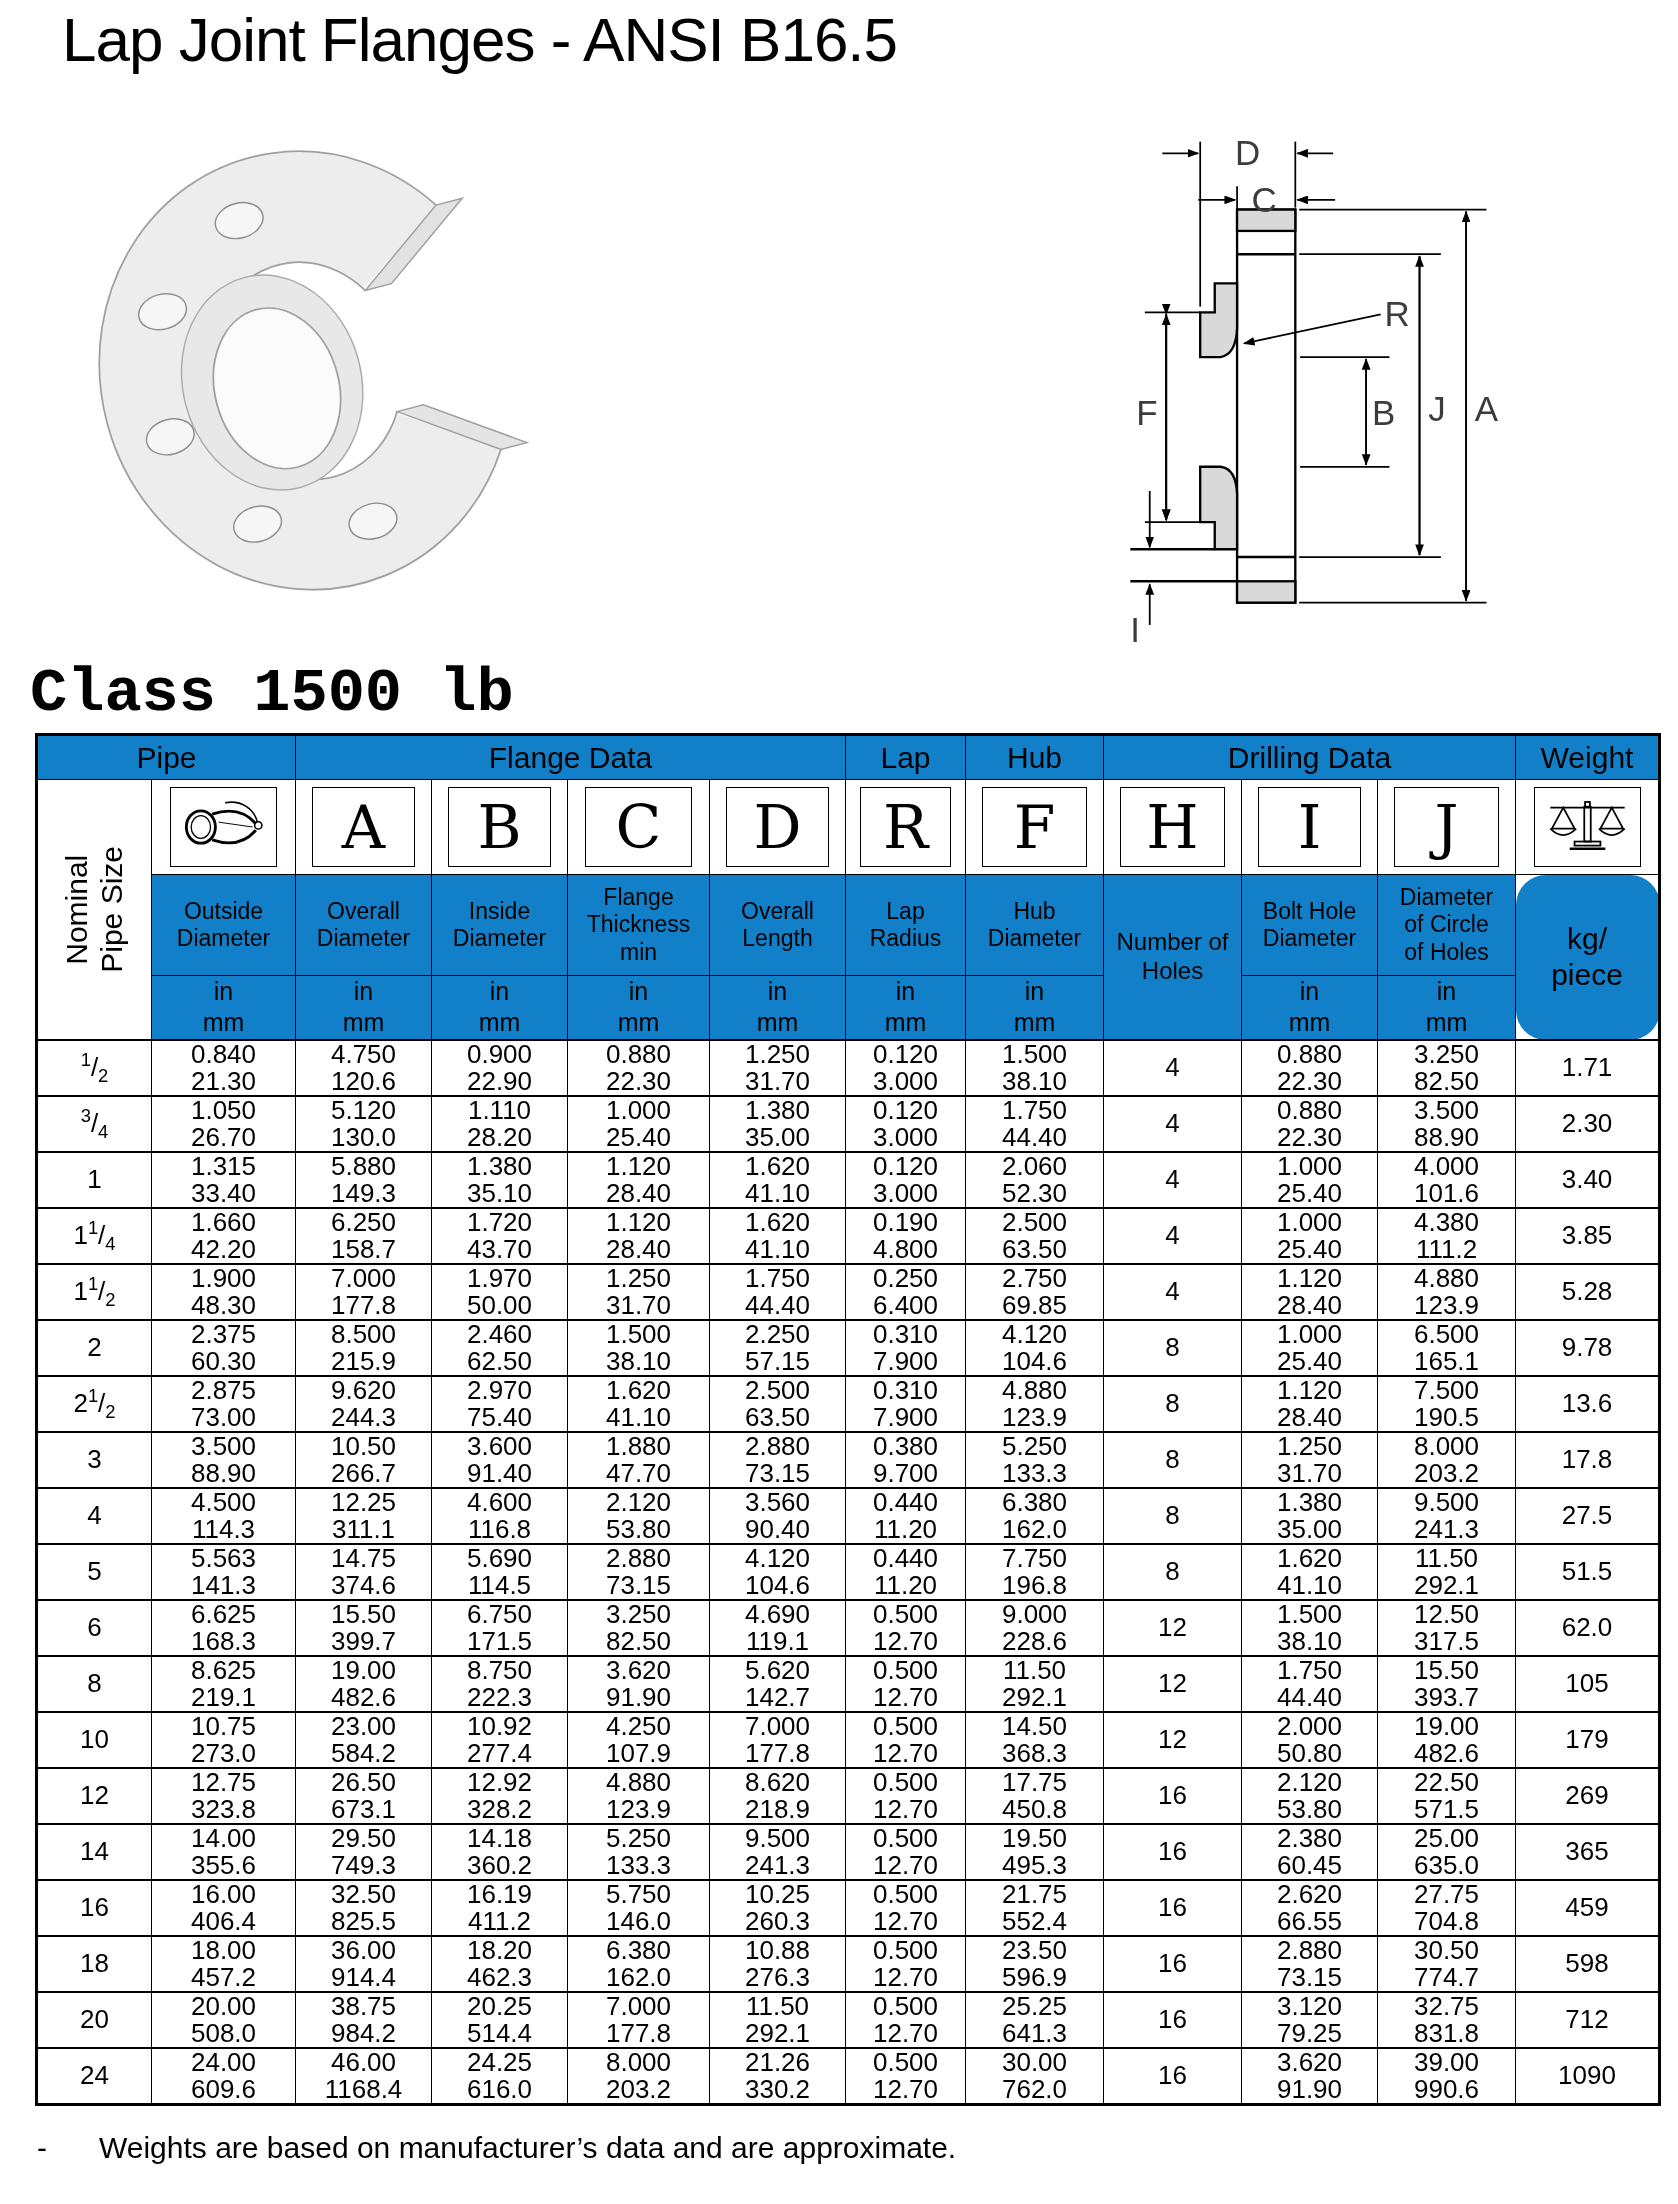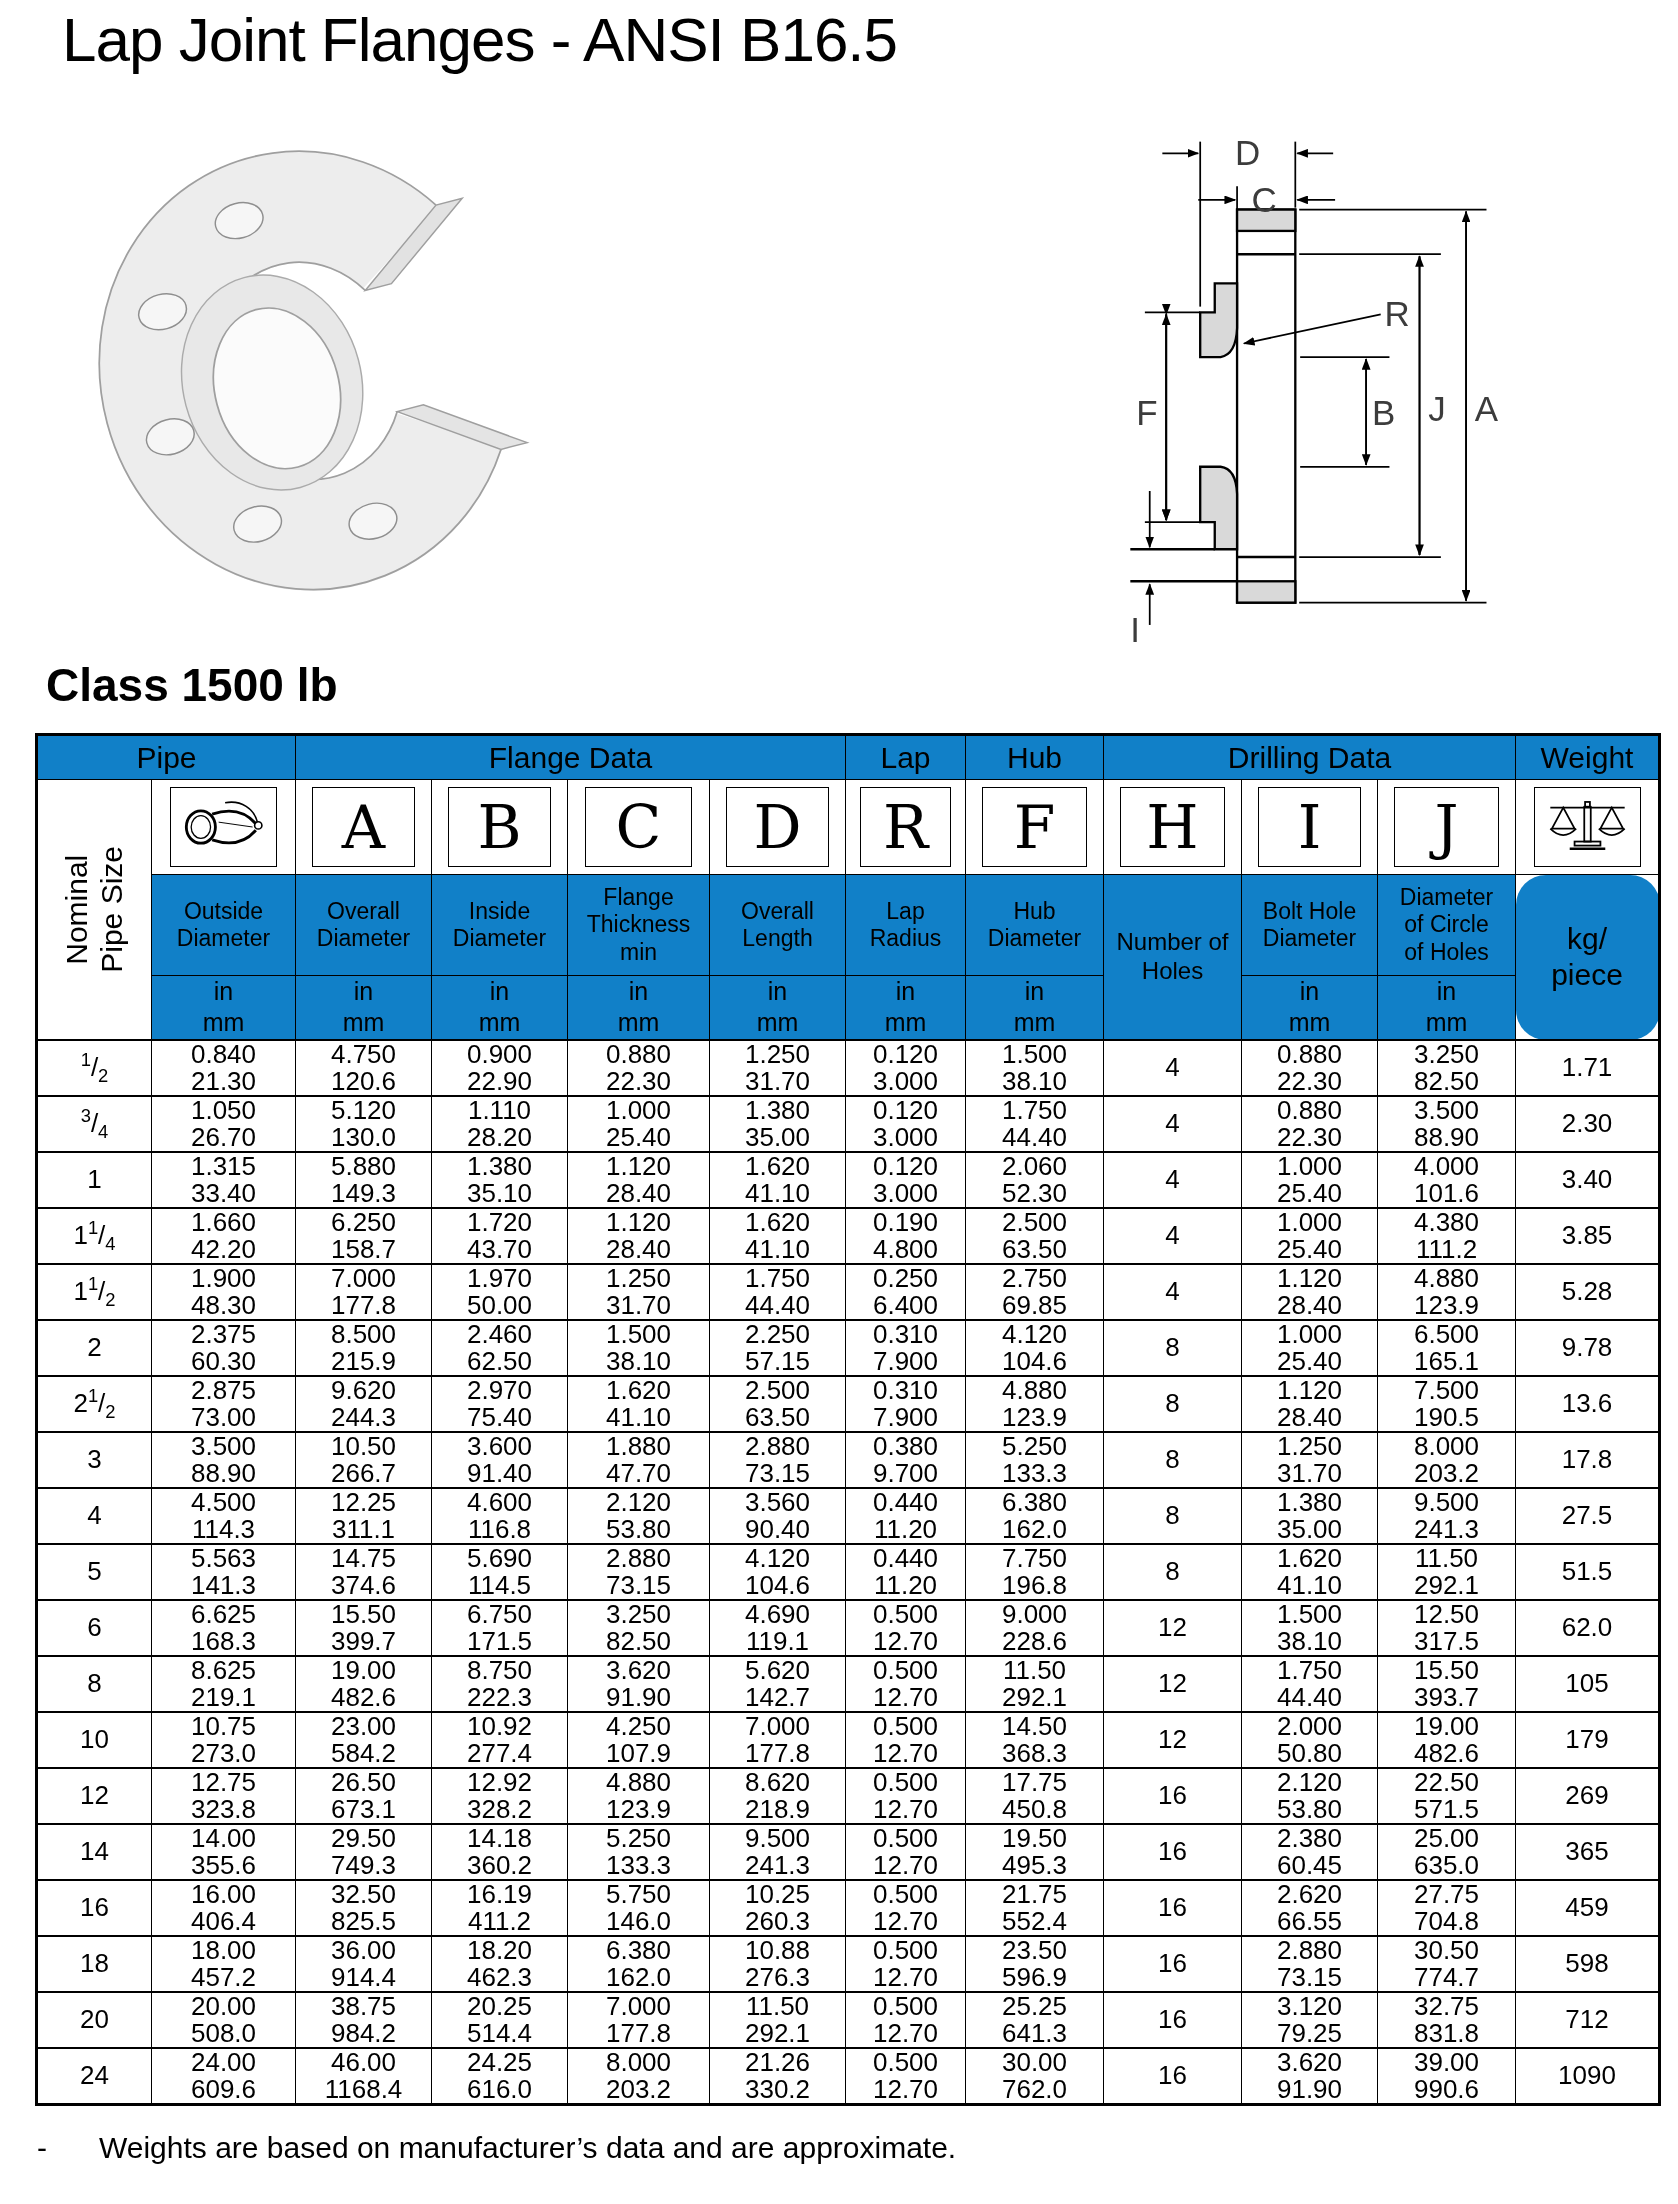--- a/index.html
+++ b/index.html
@@ -4,21 +4,21 @@
 <style>
   * { box-sizing: border-box; }
   html,body { margin:0; padding:0; }
   body {
     width:1679px; height:2205px; position:relative; background:#fff;
     font-family:"Liberation Sans", sans-serif; color:#000;
   }
   .title { position:absolute; left:62px; top:3.9px; font-size:62px; font-weight:400; letter-spacing:-1px; }
   .fig3d { position:absolute; left:44px; top:80px; }
   .figdraw { position:absolute; left:1106px; top:64px; }
-  .classhead { position:absolute; left:46px; top:658px; font-size:46px; font-weight:700; }
+  .classhead { position:absolute; left:30px; top:658px; font-size:62px; font-weight:700;font-family:Liberation Mono, monospace; }
   .tablewrap { position:absolute; left:35px; top:733px; }
 
   table.flange { border-collapse:collapse; table-layout:fixed; width:1576px; border:3.9px solid #000; }
   table.flange th, table.flange td { border:1.9px solid #000; padding:0; font-weight:400; }
 
   th.grp { background:var(--blue); font-size:30px; height:45px; }
   th.iconcell { height:95px; background:#fff; vertical-align:middle; }
   .lbox { width:76%; height:80px; margin:0 auto; border:1.9px solid #000;
           display:flex; align-items:center; justify-content:center;
           font-family:"DejaVu Serif", serif; font-size:60px; background:#fff; }

